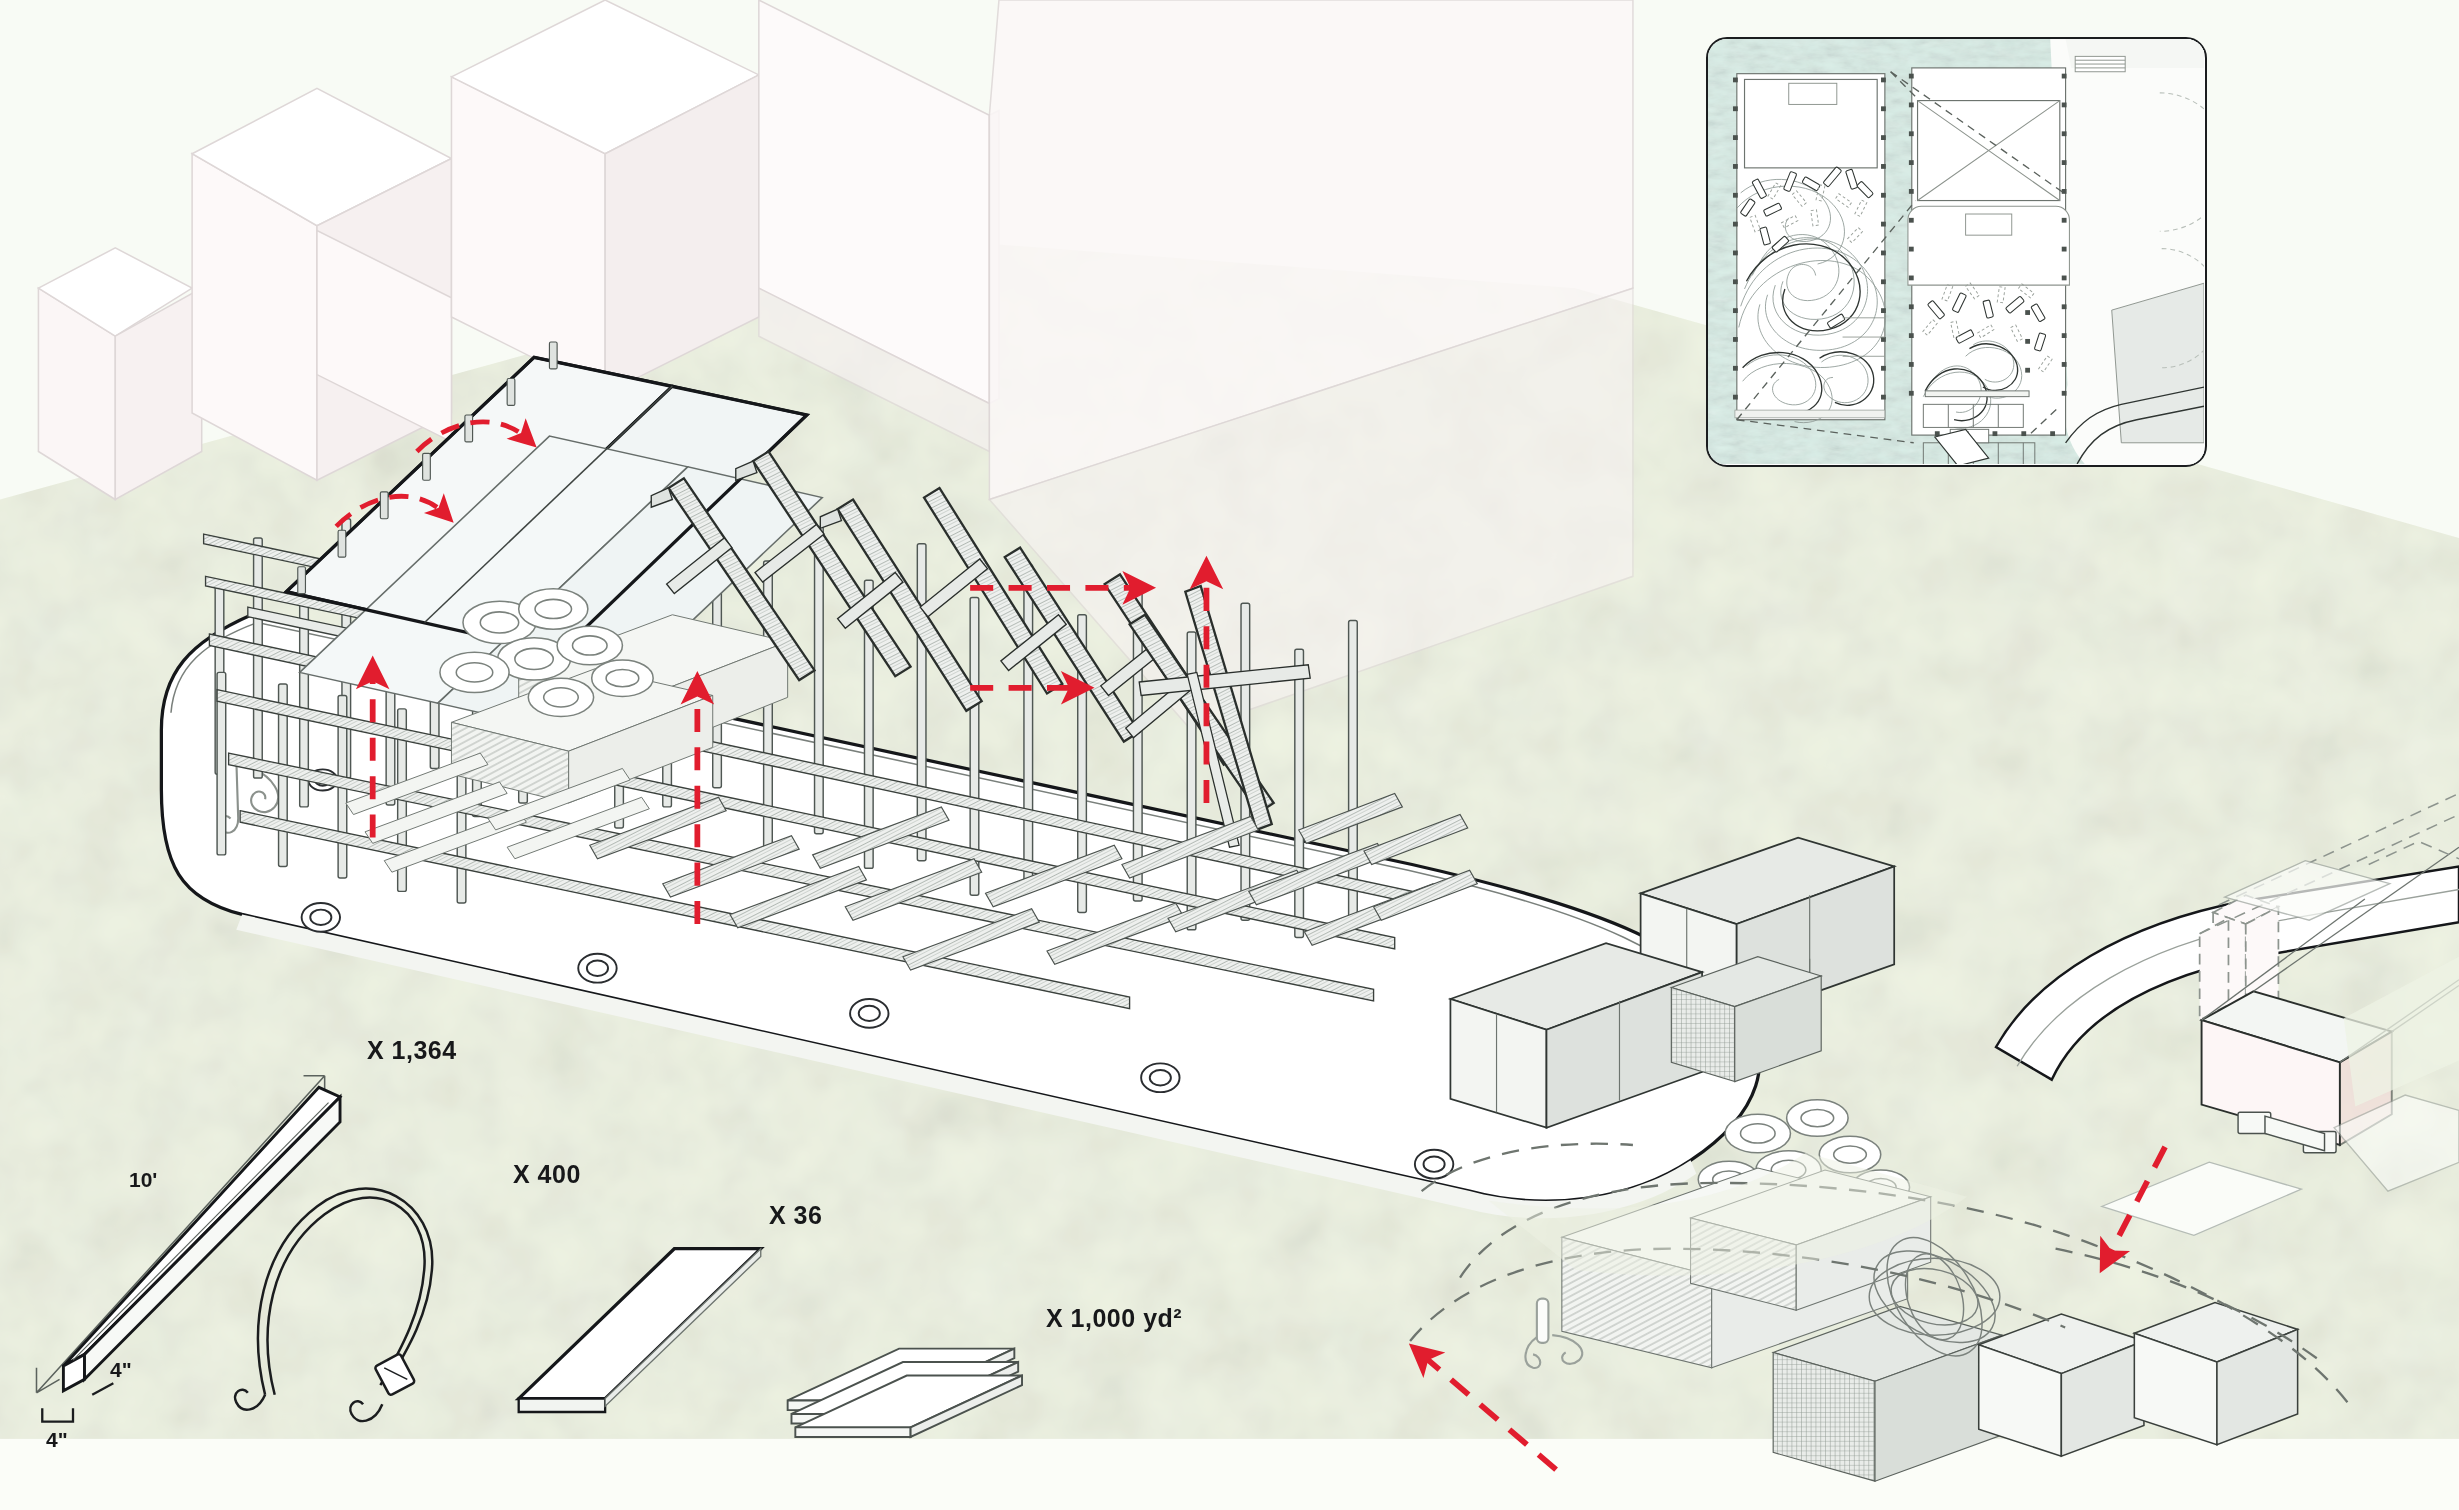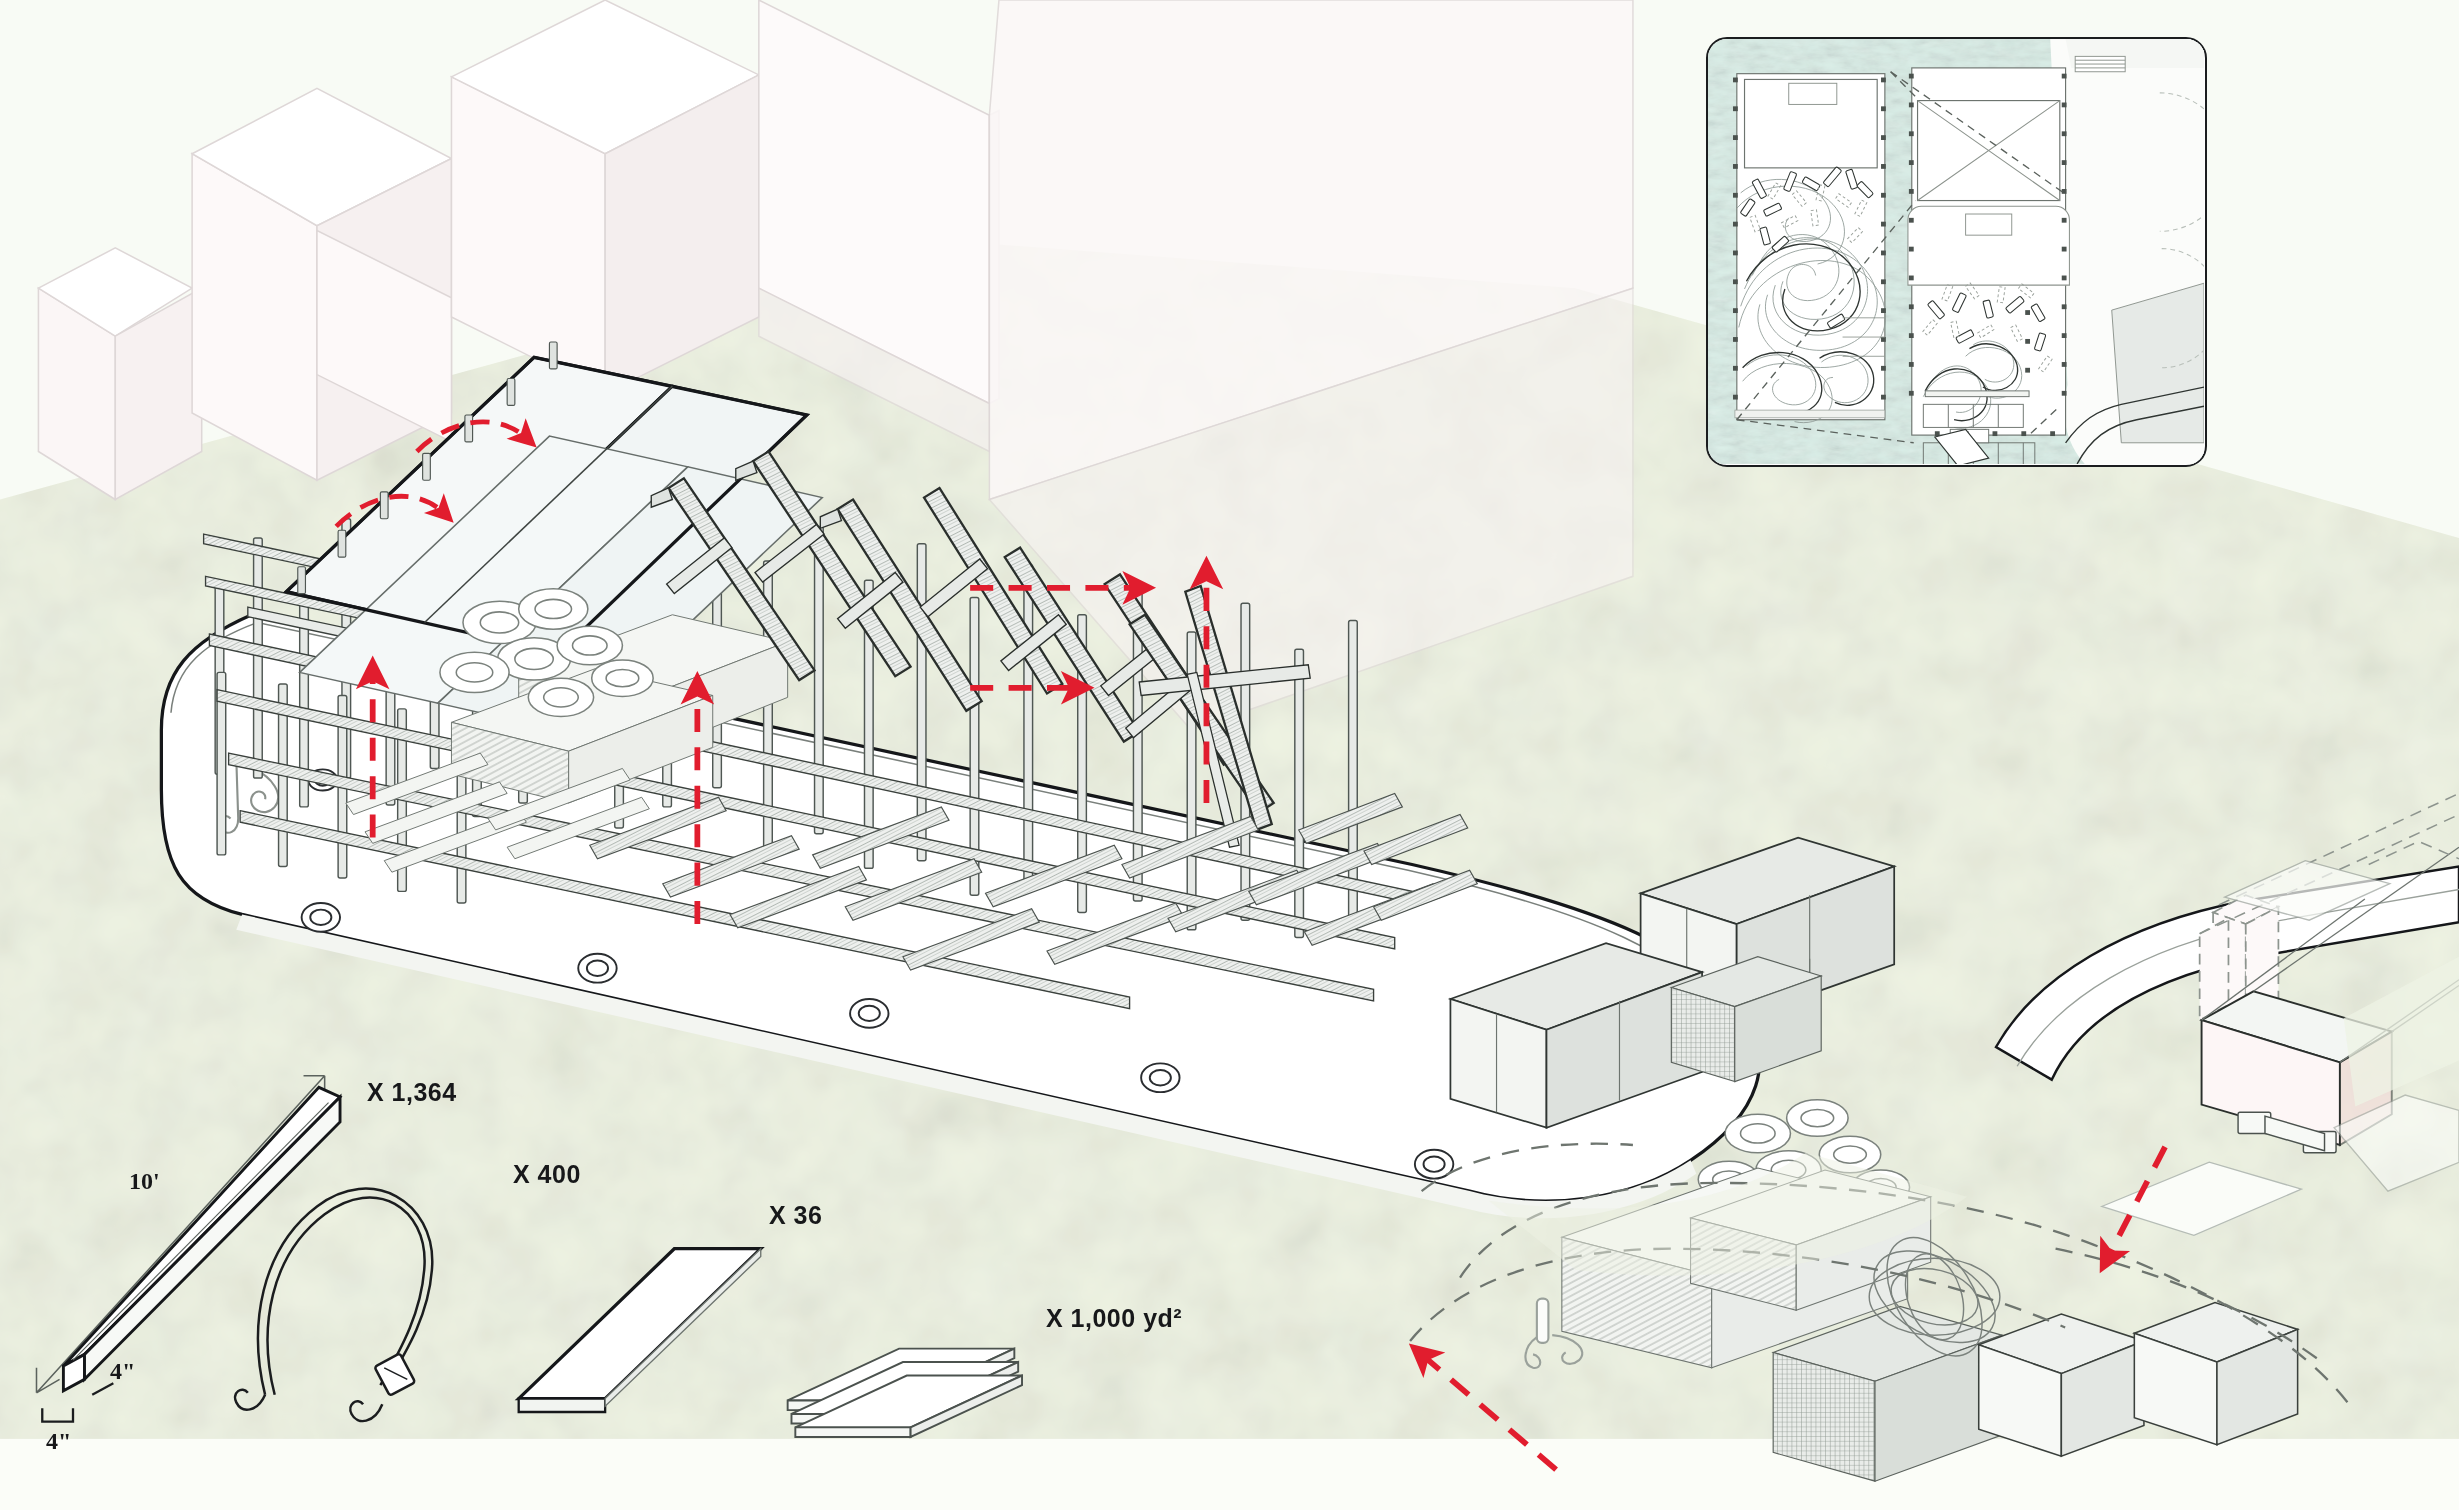--- a/index.html
+++ b/index.html
@@ -18,24 +18,24 @@
     position:absolute;
     font-family:"Liberation Sans", sans-serif;
     font-weight:bold;
     color:#17181a;
     letter-spacing:0.5px;
     white-space:nowrap;
     font-size:25px;
   }
   .dim-label{
     position:absolute;
-    font-family:Liberation Serif, serif;
+    font-family:Liberation Sans, sans-serif;
     font-weight:bold;
     color:#17181a;
-    font-size:24px;
+    font-size:21px;
     white-space:nowrap;
   }
   .inset-frame{
     position:absolute;
     left:1706px;top:37px;width:501px;height:430px;
     border:2.9px solid #1b1d1f;
     border-radius:21px;
     overflow:hidden;
     background:#ffffff;
     box-sizing:border-box;
@@ -593,21 +593,21 @@
       <path d="M824,1472 L940,1418 L1060,1418 L944,1472 Z" fill="#ffffff"></path>
       <path d="M824,1472 L824,1482 L944,1482 L944,1472 Z" fill="#f5f7f4"></path>
       <path d="M944,1472 L1060,1418 L1060,1428 L944,1482 Z" fill="#eceeeb"></path>
       <path d="M828,1486 L944,1432 L1064,1432 L948,1486 Z" fill="#ffffff"></path>
       <path d="M828,1486 L828,1496 L948,1496 L948,1486 Z" fill="#f5f7f4"></path>
       <path d="M948,1486 L1064,1432 L1064,1442 L948,1496 Z" fill="#eceeeb"></path>
     </g>
   </g>
 </svg>
 
-<div class="legend-label" style="left:367px;top:1078px;">X 1,364</div>
+<div class="legend-label" style="left:367px;top:1036px;">X 1,364</div>
 
 <div class="dim-label" style="left:129px;top:1168px;">10'</div>
 
 <div class="dim-label" style="left:110px;top:1358px;">4"</div>
 
 <div class="dim-label" style="left:46px;top:1428px;">4"</div>
 
 <div class="legend-label" style="left:513px;top:1160px;">X 400</div>
 
 <div class="legend-label" style="left:769px;top:1201px;">X 36</div>

